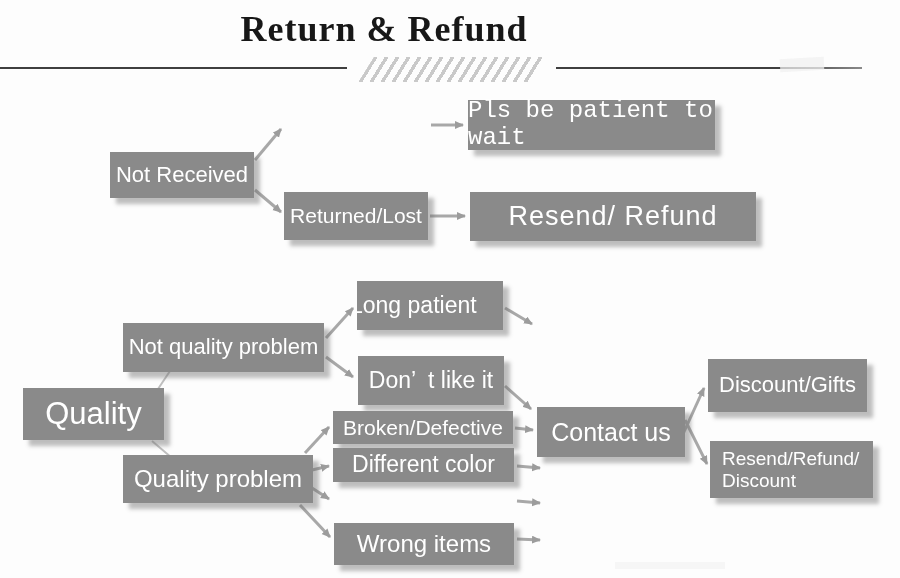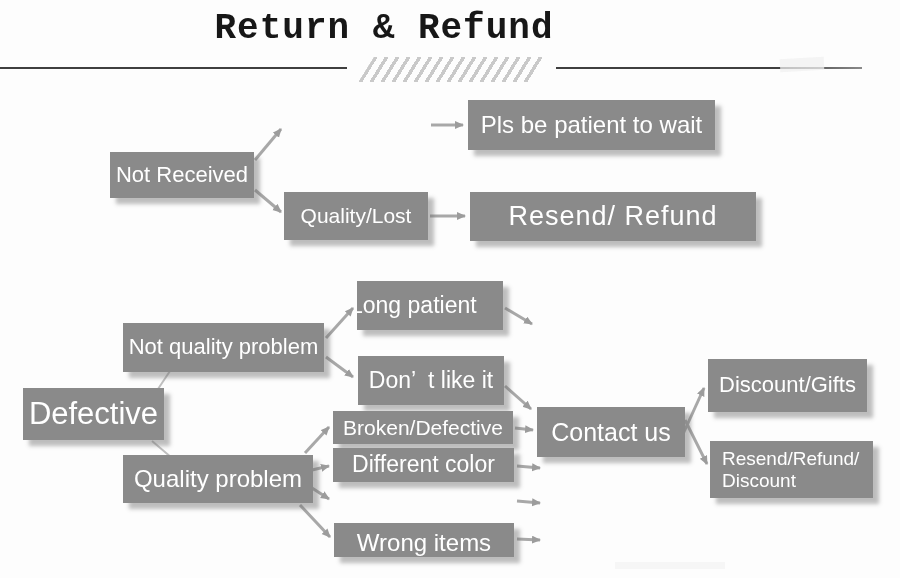--- a/index.html
+++ b/index.html
@@ -2,21 +2,21 @@
 <html><head>
 <meta charset="utf-8">
 <style>
   html,body{margin:0;padding:0;background:#ffffff;}
   .stage{
     position:relative;width:900px;height:578px;background:#fdfdfd;overflow:hidden;
     font-family:"Liberation Sans","DejaVu Sans",sans-serif;
   }
   .page-title{
     position:absolute;left:0;top:8px;width:768px;text-align:center;
-    font-family:Liberation Mono, monospace;
+    font-family:Liberation Serif, serif;
     font-weight:700;font-size:36px;color:#171717;letter-spacing:1px;
   }
   .rule{position:absolute;height:2px;background:#3f3f3f;top:67px;}
   .rule.left{left:0;width:347px;}
   .rule.right{left:556px;width:306px;background:linear-gradient(90deg,#3f3f3f 0 75%,#8a8a8a);}
   .hatch{
     position:absolute;left:366px;top:57px;width:172px;height:25px;
     background:repeating-linear-gradient(90deg,#c9c9c9 0 4px,transparent 4px 11px);
     transform:skewX(-32deg);
   }
@@ -75,52 +75,52 @@
     <line x1="517" y1="501" x2="540" y2="503" stroke="#a8a8a8" stroke-width="3" marker-end="url(#ah)"></line>
     <line x1="517" y1="539" x2="540" y2="540" stroke="#a8a8a8" stroke-width="3" marker-end="url(#ah)"></line>
 
     <line x1="683" y1="434" x2="704" y2="388" stroke="#a8a8a8" stroke-width="3" marker-end="url(#ah)"></line>
     <line x1="685" y1="420" x2="707" y2="464" stroke="#a8a8a8" stroke-width="3" marker-end="url(#ah)"></line>
   </svg>
 
   <div class="box" style="left:110px;top:152px;width:144px;height:46px;font-size:22px;">
     <span class="lbl">Not Received</span>
   </div>
-  <div class="box" style="left:468px;top:100px;width:247px;height:50px;font-size:24px;">
+  <div class="box" style="left:468px;top:100px;width:247px;height:50px;font-size:24px;font-family:Liberation Mono, monospace;">
     <span class="lbl">Pls be patient to wait</span>
   </div>
   <div class="box" style="left:284px;top:192px;width:144px;height:48px;font-size:21px;">
-    <span class="lbl">Quality/Lost</span>
+    <span class="lbl">Returned/Lost</span>
   </div>
   <div class="box" style="left:470px;top:192px;width:286px;height:49px;font-size:27px;letter-spacing:1px;">
     <span class="lbl">Resend/ Refund</span>
   </div>
 
   <div class="box" style="left:23px;top:388px;width:141px;height:52px;font-size:31px;">
-    <span class="lbl">Defective</span>
+    <span class="lbl">Quality</span>
   </div>
   <div class="box" style="left:123px;top:323px;width:201px;height:49px;font-size:22px;">
     <span class="lbl">Not quality problem</span>
   </div>
   <div class="box clip-left" style="left:357px;top:281px;width:146px;height:49px;font-size:23px;">
     <span class="lbl">Long patient</span>
   </div>
   <div class="box" style="left:358px;top:356px;width:146px;height:49px;font-size:23px;">
     <span class="lbl">Don’  t like it</span>
   </div>
   <div class="box" style="left:123px;top:455px;width:190px;height:48px;font-size:24px;">
     <span class="lbl">Quality problem</span>
   </div>
   <div class="box" style="left:333px;top:411px;width:180px;height:33px;font-size:21px;">
     <span class="lbl">Broken/Defective</span>
   </div>
   <div class="box" style="left:333px;top:448px;width:181px;height:34px;font-size:23px;align-items:center;">
     <span class="lbl">Different color</span>
   </div>
-  <div class="box" style="left:334px;top:523px;width:180px;height:34px;font-size:24px;align-items:flex-end;">
+  <div class="box" style="left:334px;top:523px;width:180px;height:42px;font-size:24px;">
     <span class="lbl">Wrong items</span>
   </div>
   <div class="box" style="left:537px;top:407px;width:148px;height:50px;font-size:25px;">
     <span class="lbl">Contact us</span>
   </div>
   <div class="box two-line" style="left:710px;top:441px;width:163px;height:57px;font-size:19px;">
     <span class="lbl">Resend/Refund/
 Discount</span>
   </div>
   <div class="box" style="left:708px;top:359px;width:159px;height:53px;font-size:22px;">

